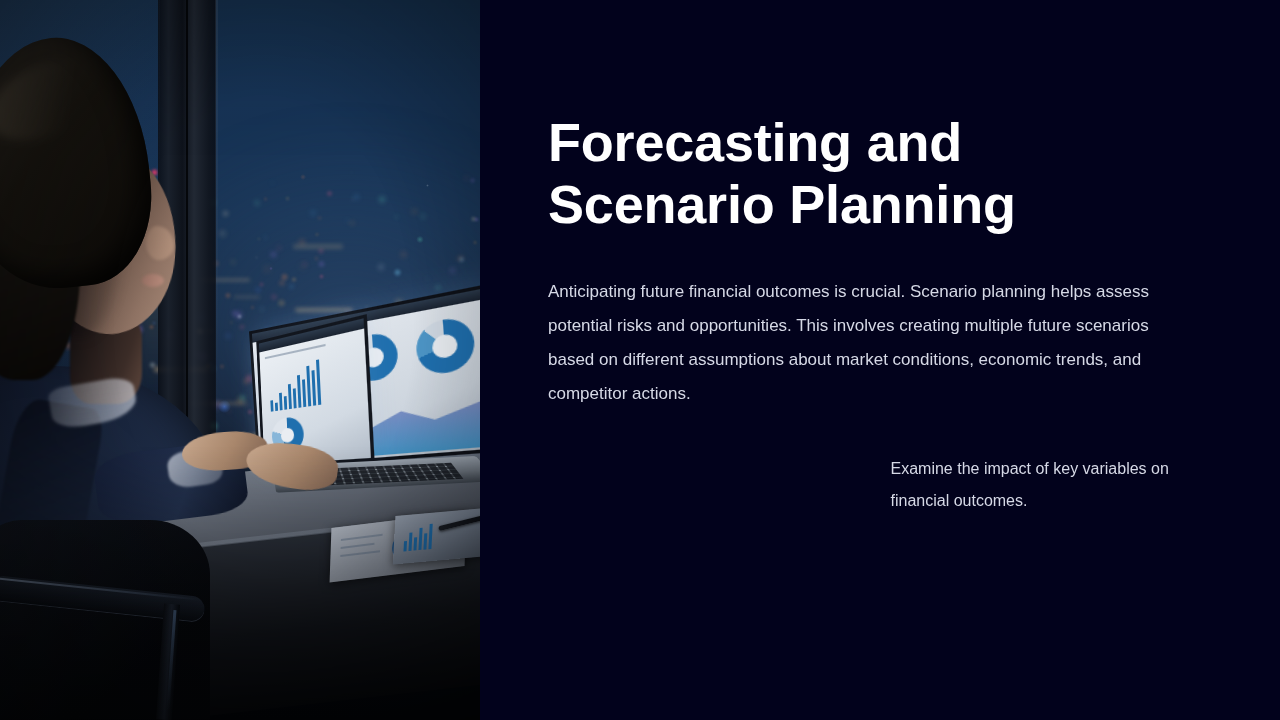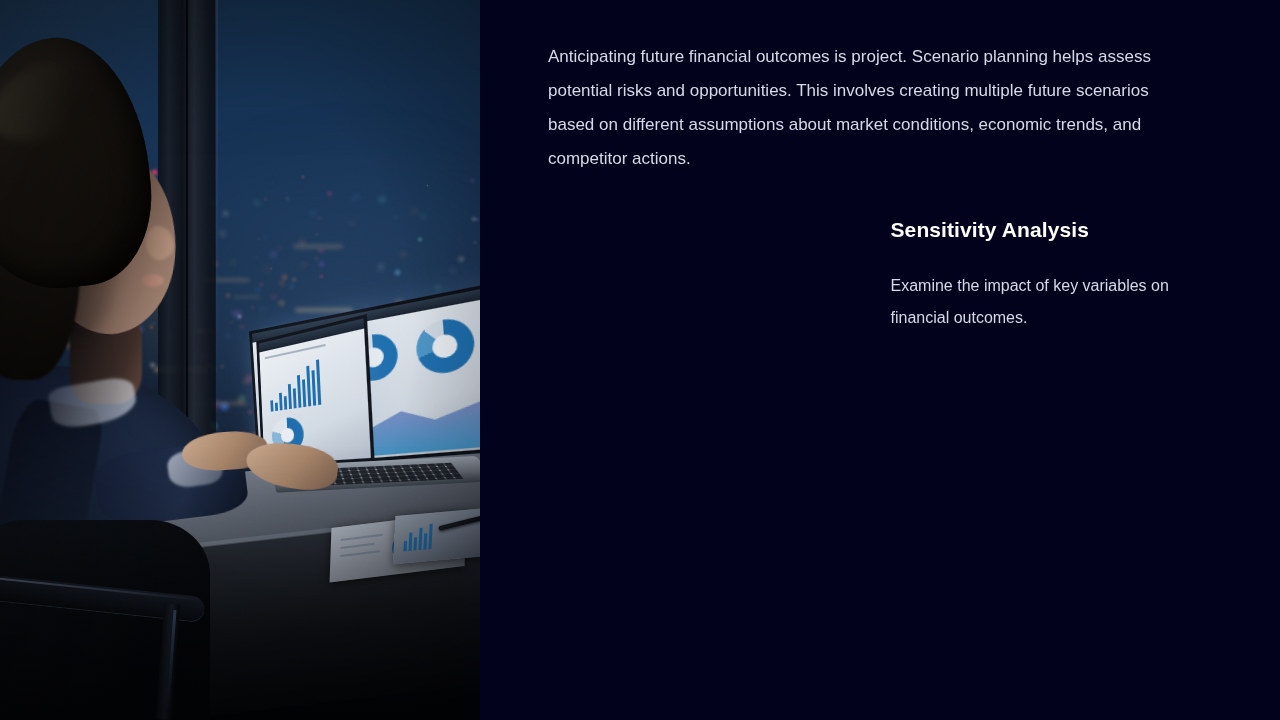--- a/index.html
+++ b/index.html
@@ -993,27 +993,27 @@
     <div class="armrest"></div>
     <div class="armrest-hi"></div>
     <div class="chair-post"></div>
     <div class="chair-post-hi"></div>
 
     <div class="vignette"></div>
   </div>
 
   <div class="content">
     <div class="content-inner">
-
-      <p class="lead">Anticipating future financial outcomes is project. Scenario planning helps assess potential risks and opportunities. This involves creating multiple future scenarios based on different assumptions about market conditions, economic trends, and competitor actions.</p>
+      <h1 class="title">Forecasting and Scenario Planning</h1>
+
+      <p class="lead">Anticipating future financial outcomes is crucial. Scenario planning helps assess potential risks and opportunities. This involves creating multiple future scenarios based on different assumptions about market conditions, economic trends, and competitor actions.</p>
 
       <div class="cols">
         <div class="col">
         </div>
         <div class="col">
-          <div class="col-title">Sensitivity Analysis</div>
           <div class="col-body">Examine the impact of key variables on financial outcomes.</div>
         </div>
       </div>
     </div>
   </div>
 
 </div>
 
 </body></html>

